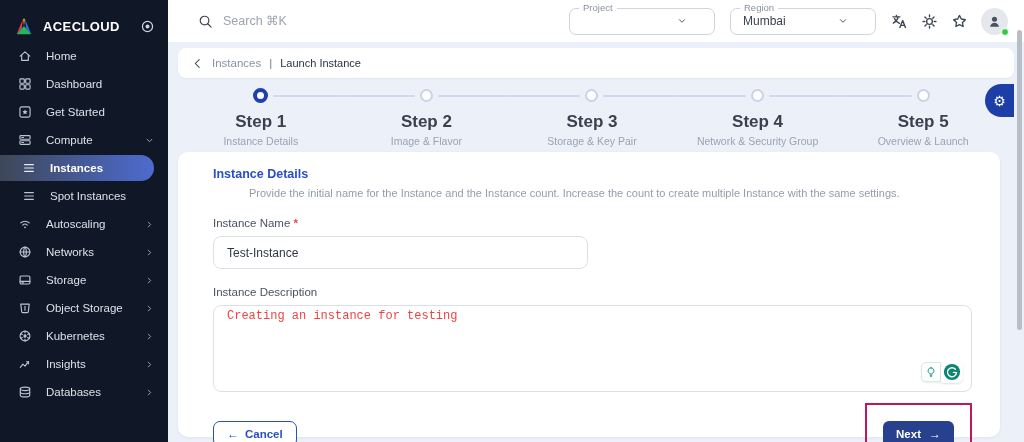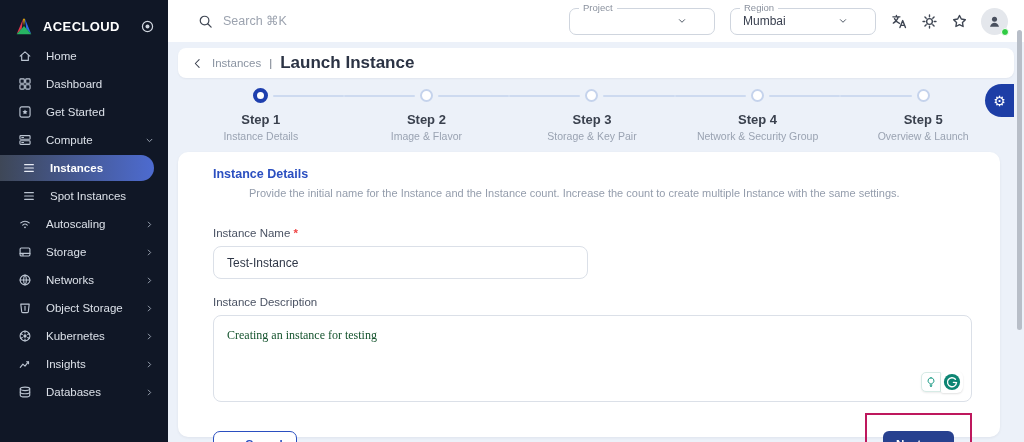--- a/index.html
+++ b/index.html
@@ -44,51 +44,51 @@
   .avatar .icn { width:15px; height:15px; display:flex; }
   .status-dot { position:absolute; right:-1px; bottom:-1px; width:8px; height:8px; border-radius:50%;
                 background:#2fcb43; border:1.5px solid #fff; }
 
   .crumb-card { position:absolute; top:48px; left:10px; width:836px; height:30px; background:#fff;
                 border-radius:8px; display:flex; align-items:center; padding:0 13px; gap:8px;
                 box-shadow:0 1px 2px rgba(16,24,40,.05); }
   .back-icn { width:13px; height:13px; color:#3c4250; cursor:pointer; display:flex; }
   .crumb-parent { font-size:11.5px; color:#8a93a1; cursor:pointer; }
   .crumb-sep { font-size:11.5px; color:#707886; }
-  .crumb-current { font-size:17px; font-weight:bold; color:#2b3344; }
+  .crumb-current { font-size:11px; font-weight:normal; color:#2b3344; }
 
   
   .stepper { position:absolute; top:88px; left:10px; right:18px; display:flex; }
   .step { flex:1; display:flex; flex-direction:column; align-items:center; cursor:pointer; }
   .step-top { display:flex; align-items:center; width:100%; height:15px; }
   .s-line { flex:1; height:2px; background:#cddaf0; border-radius:1px; }
   .s-line.invis { visibility:hidden; }
   .s-dot { width:13px; height:13px; border-radius:50%; background:#fff; border:2px solid #c5d3ec; margin:0 5px; flex:none; }
   .step.active .s-dot { width:15px; height:15px; border:4.5px solid #1e3fae; }
-  .step-title { margin-top:9px; font-size:13px; font-weight:bold; color:#3a414e; }
+  .step-title { margin-top:9px; font-size:17px; font-weight:bold; color:#3a414e; }
   .step-sub { margin-top:3px; font-size:10.5px; color:#9aa3b2; }
 
   .gear-tab { position:absolute; top:84px; right:10px; width:29px; height:33px; background:#1d3ea6;
               border-radius:17px 0 0 17px; display:flex; align-items:center; justify-content:center;
               color:#fff; font-size:14px; cursor:pointer; }
 
   
   .card { position:absolute; top:152px; left:10px; width:822px; height:285px; background:#fff;
           border-radius:10px; box-shadow:0 1px 3px rgba(16,24,40,.06); padding:15px 28px 0 35px; }
   .sec-title { font-size:12.5px; color:#2b4fc0; font-weight:bold; }
   .sec-desc { margin-top:6px; font-size:11px; color:#949dac;margin-left:36px; }
-  .grid2 { display:grid; grid-template-columns:1fr 1fr; gap:10px; margin-top:28px; }
+  .grid2 { display:grid; grid-template-columns:1fr 1fr; gap:10px; margin-top:18px; }
   .f-label { display:block; font-size:11.5px; color:#4a5263; margin-bottom:7px; }
   .req { color:#ef4444; font-weight:bold; }
   .f-input { width:100%; height:33px; border:1px solid #dbe0e8; border-radius:8px; padding:0 13px;
              font-size:12px; color:#2f3747; font-family:inherit; outline:none; background:#fff; }
   .desc-label { margin-top:17px; margin-bottom:0; }
   .ta-wrap { position:relative; margin-top:7px; }
-  .f-area { width:100%; height:87px; border:1px solid #dbe0e8; border-radius:8px; padding:12px 13px;
-            font-size:12px; color:#14532d; font-family:Liberation Serif, serif; resize:none; outline:none; display:block; }
+  .f-area { width:100%; height:87px; border:1px solid #dbe0e8; border-radius:8px; padding:3px 13px;
+            font-size:12px; color:#ef4444; font-family:Liberation Mono, monospace; resize:none; outline:none; display:block; }
   .gram { position:absolute; right:9px; bottom:9px; display:flex; align-items:center; }
   .g-bulb { width:20px; height:20px; background:#fff; border:1px solid #d7ebe6; border-radius:5px 0 0 5px;
             color:#12967f; display:flex; align-items:center; justify-content:center; padding:3px; cursor:pointer;
             box-shadow:0 1px 2px rgba(0,0,0,.08); }
   .g-circle { width:22px; height:22px; background:#fff; border-radius:6px 6px 6px 2px; display:flex;
               align-items:center; justify-content:center; padding:2px; cursor:pointer;
               box-shadow:0 1px 2px rgba(0,0,0,.12); }
   .btn-row { display:flex; justify-content:space-between; align-items:center; margin-top:11px; }
   .btn-cancel { display:flex; align-items:center; gap:6px; background:#fff; border:1px solid #2b4fc0;
                 color:#2b4fc0; font-size:11.5px; font-weight:bold; border-radius:7px; padding:6px 13px;
@@ -196,40 +196,40 @@
           <span class="lbl">Autoscaling</span>
           <span class="trail">
             <svg viewBox="0 0 16 16" fill="none" stroke="currentColor" stroke-width="1.3" stroke-linecap="round" stroke-linejoin="round">
               <path d="M6.2 4.5 9.7 8l-3.5 3.5"></path>
             </svg>
           </span>
         </div>
         <div class="s-item">
           <span class="icn">
             <svg viewBox="0 0 16 16" fill="none" stroke="currentColor" stroke-width="1.3" stroke-linecap="round" stroke-linejoin="round">
-              <rect x="2.4" y="3.4" width="11.2" height="9.2" rx="1.4"></rect>
-              <path d="M2.4 9.6h11.2M4.6 11.3h1.6"></path>
-            </svg>
-          </span>
-          <span class="lbl">Storage</span>
-          <span class="trail">
-            <svg viewBox="0 0 16 16" fill="none" stroke="currentColor" stroke-width="1.3" stroke-linecap="round" stroke-linejoin="round">
-              <path d="M6.2 4.5 9.7 8l-3.5 3.5"></path>
-            </svg>
-          </span>
-        </div>
-        <div class="s-item">
-          <span class="icn">
-            <svg viewBox="0 0 16 16" fill="none" stroke="currentColor" stroke-width="1.3" stroke-linecap="round" stroke-linejoin="round">
               <circle cx="8" cy="8" r="5.6"></circle>
               <path d="M2.4 8h11.2"></path>
               <path d="M8 2.4c2.1 1.7 2.1 9.5 0 11.2M8 2.4c-2.1 1.7-2.1 9.5 0 11.2"></path>
             </svg>
           </span>
           <span class="lbl">Networks</span>
+          <span class="trail">
+            <svg viewBox="0 0 16 16" fill="none" stroke="currentColor" stroke-width="1.3" stroke-linecap="round" stroke-linejoin="round">
+              <path d="M6.2 4.5 9.7 8l-3.5 3.5"></path>
+            </svg>
+          </span>
+        </div>
+        <div class="s-item">
+          <span class="icn">
+            <svg viewBox="0 0 16 16" fill="none" stroke="currentColor" stroke-width="1.3" stroke-linecap="round" stroke-linejoin="round">
+              <rect x="2.4" y="3.4" width="11.2" height="9.2" rx="1.4"></rect>
+              <path d="M2.4 9.6h11.2M4.6 11.3h1.6"></path>
+            </svg>
+          </span>
+          <span class="lbl">Storage</span>
           <span class="trail">
             <svg viewBox="0 0 16 16" fill="none" stroke="currentColor" stroke-width="1.3" stroke-linecap="round" stroke-linejoin="round">
               <path d="M6.2 4.5 9.7 8l-3.5 3.5"></path>
             </svg>
           </span>
         </div>
         <div class="s-item">
           <span class="icn">
             <svg viewBox="0 0 16 16" fill="none" stroke="currentColor" stroke-width="1.3" stroke-linecap="round" stroke-linejoin="round">
               <path d="M3.2 3.6h9.6l-1 8.6a1.2 1.2 0 0 1-1.2 1.1H5.4a1.2 1.2 0 0 1-1.2-1.1z"></path>

